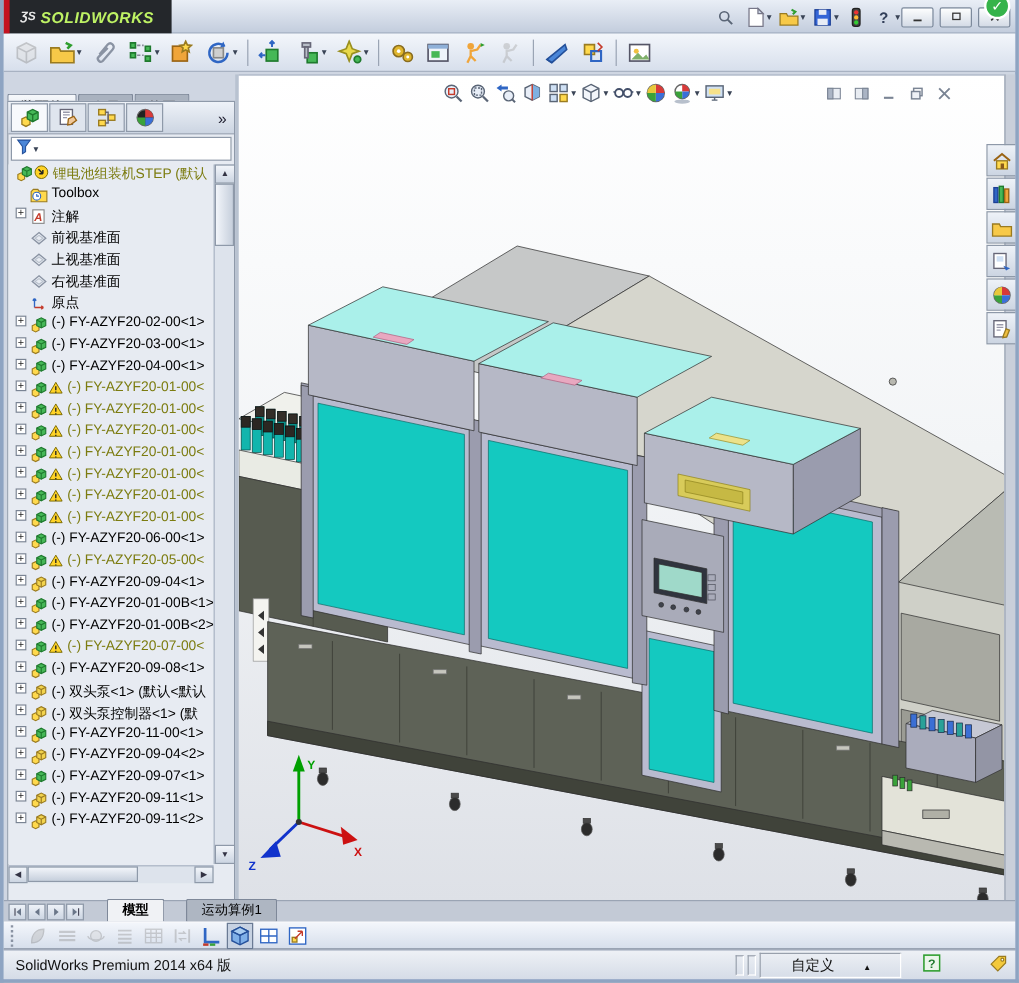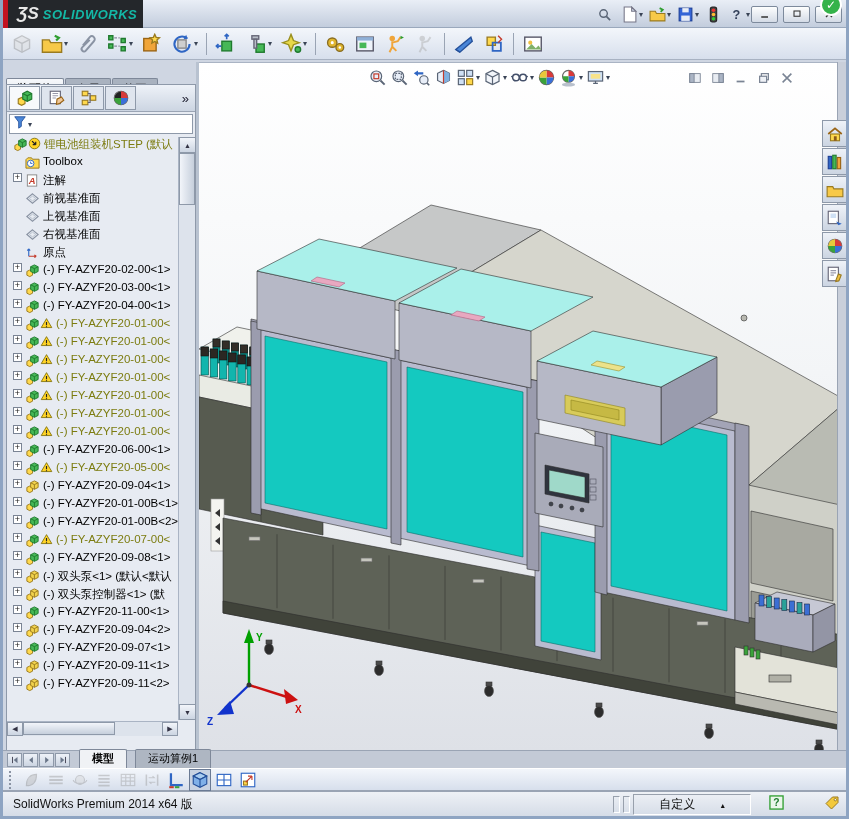--- a/index.html
+++ b/index.html
@@ -3,22 +3,22 @@
 <meta charset="utf-8">
 <style>
 *{box-sizing:border-box;margin:0;padding:0}
 body{font-family:"Liberation Sans","DejaVu Sans",sans-serif;background:#6b7a8d}
 .win{position:relative;width:849px;height:819px;background:#cfd6e2;overflow:hidden;border-left:3px solid #8ea4c2;border-right:3px solid #8ea4c2;border-bottom:3px solid #8ea4c2}
 .abs{position:absolute}
 
 .titlebar{left:0;top:0;width:849px;height:28px;background:linear-gradient(#e9eef6,#c3cddd);border-bottom:1px solid #9aa8bc}
 .logoblk{left:0;top:0;width:140px;height:28px;background:#24272b;display:flex;align-items:center;padding-left:14px}
 .redstripe{left:0;top:0;width:5px;height:28px;background:#c41220}
-.logo-glyph{color:#e8e8e8;font-weight:bold;font-style:italic;font-size:17px;margin-right:4px}
-.logo-text{color:#14b8a6;font-weight:bold;font-style:italic;font-size:13px;letter-spacing:.5px}
+.logo-glyph{color:#e8e8e8;font-weight:bold;font-style:italic;font-size:10px;margin-right:4px}
+.logo-text{color:#bef264;font-weight:bold;font-style:italic;font-size:13px;letter-spacing:.5px}
 .menus{left:146px;top:0;height:28px;display:flex;align-items:center}
 .menu-item{padding:0 10px;font-size:12px;color:#10151c;height:22px;line-height:22px;cursor:default}
 .qbar{top:2px;height:24px;display:flex;align-items:center;gap:2px}
 .qbtn{display:flex;align-items:center;padding:1px 2px}
 .caret{font-size:8px;color:#3a4456;margin-left:1px}
 .winbtn{width:27px;height:17px;background:linear-gradient(#fdfefe,#d4dbe6);border:1px solid #7d8a9c;border-radius:2px;display:flex;align-items:center;justify-content:center;margin-left:3px}
 .badge-check{width:22px;height:22px;border-radius:50%;background:#35b34a;border:2px solid #fff;display:flex;align-items:center;justify-content:center;color:#fff;font-size:12px;font-weight:bold}
 
 .toolbar{left:0;top:28px;width:849px;height:32px;background:linear-gradient(#f3f6fb,#d7dfec);border-bottom:1px solid #a8b2c2;display:flex;align-items:center;padding-left:4px}
 .tbtn{display:flex;align-items:center;padding:2px;border:1px solid transparent;margin:0 1px}
@@ -53,21 +53,21 @@
 .headsup{position:absolute;left:168px;top:4px;display:flex;align-items:center;gap:1px;z-index:5}
 .hbtn{display:flex;align-items:center;padding:1px}
 .docctl{position:absolute;right:42px;top:7px;display:flex;align-items:center;gap:7px;z-index:5}
 .machine{position:absolute;left:0;top:0}
 
 .tpstrip{left:834px;top:62px;width:12px;height:688px;background:#c9cfda;border-left:1px solid #9aa4b4}
 .tpbtn{width:26px;height:27px;background:linear-gradient(#eef2f8,#ccd5e2);border:1px solid #8e99a9;display:flex;align-items:center;justify-content:center}
 
 .btabs{left:0;top:750px;width:849px;height:18px;background:#c3cad6;border-top:1px solid #9aa4b4;display:flex;align-items:flex-end;padding-left:4px}
 .navbtn{width:15px;height:14px;background:linear-gradient(#eef2f8,#ccd5e2);border:1px solid #8e99a9;display:flex;align-items:center;justify-content:center;margin-right:1px;margin-bottom:1px}
-.btab{font-size:11px;padding:1px 12px 2px;border:1px solid #7e8899;border-bottom:none;background:#aeb6c2;margin-left:8px;border-radius:2px 2px 0 0}
+.btab{font-size:11px;padding:1px 12px 2px;border:1px solid #7e8899;border-bottom:none;background:#aeb6c2;margin-left:18px;border-radius:2px 2px 0 0}
 .btab.active{background:#f0f2f5;font-weight:bold}
 .btoolbar{left:0;top:768px;width:849px;height:23px;background:linear-gradient(#f3f6fb,#d7dfec);border-top:1px solid #fff;border-bottom:1px solid #9aa4b4;display:flex;align-items:center;padding-left:4px}
 .dots{width:5px;height:18px;border-left:2px dotted #8a93a3;margin:0 6px 0 2px}
 .bbtn{display:flex;align-items:center;padding:1px;margin:0 1px;border:1px solid transparent}
 .bbtn.dis{opacity:.4;filter:grayscale(1)}
 .bbtn.active{border:1px solid #6a7a94;background:#c7d2e2}
 
 .status{left:0;top:791px;width:849px;height:25px;background:linear-gradient(#eef1f6,#d5dce7);border-top:1px solid #9aa4b4;display:flex;align-items:center;font-size:12px;color:#111;padding:0 10px}
 .scell{border:1px solid;border-color:#98a0ac #fff #fff #98a0ac;padding:1px 9px;margin-left:3px;white-space:nowrap}
 .scell.thin{width:7px;padding:1px 0;height:17px}

